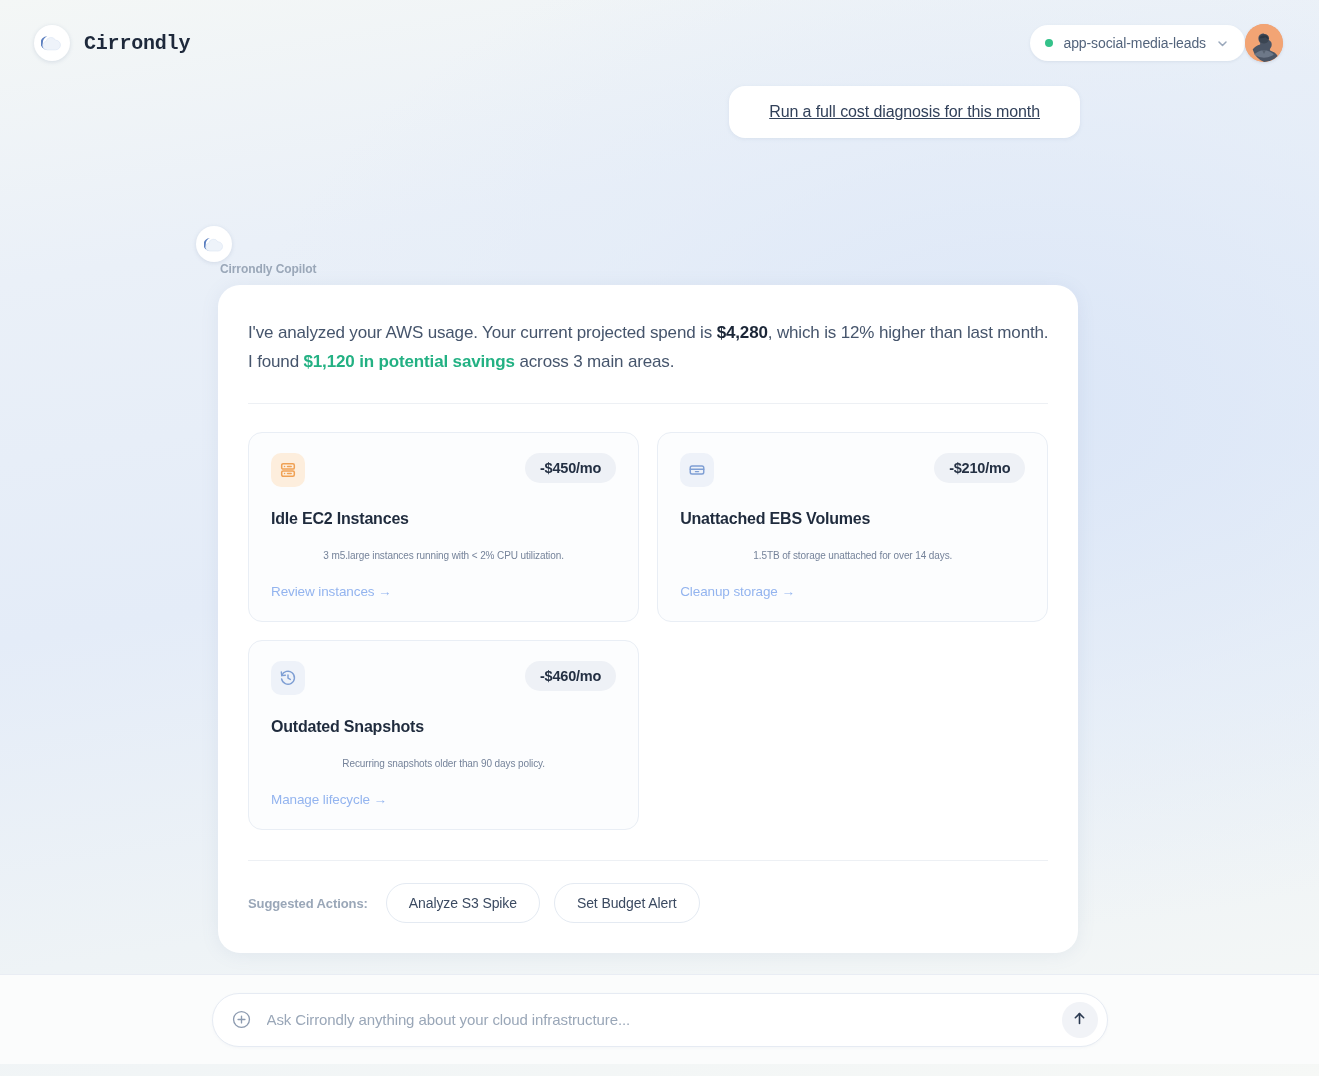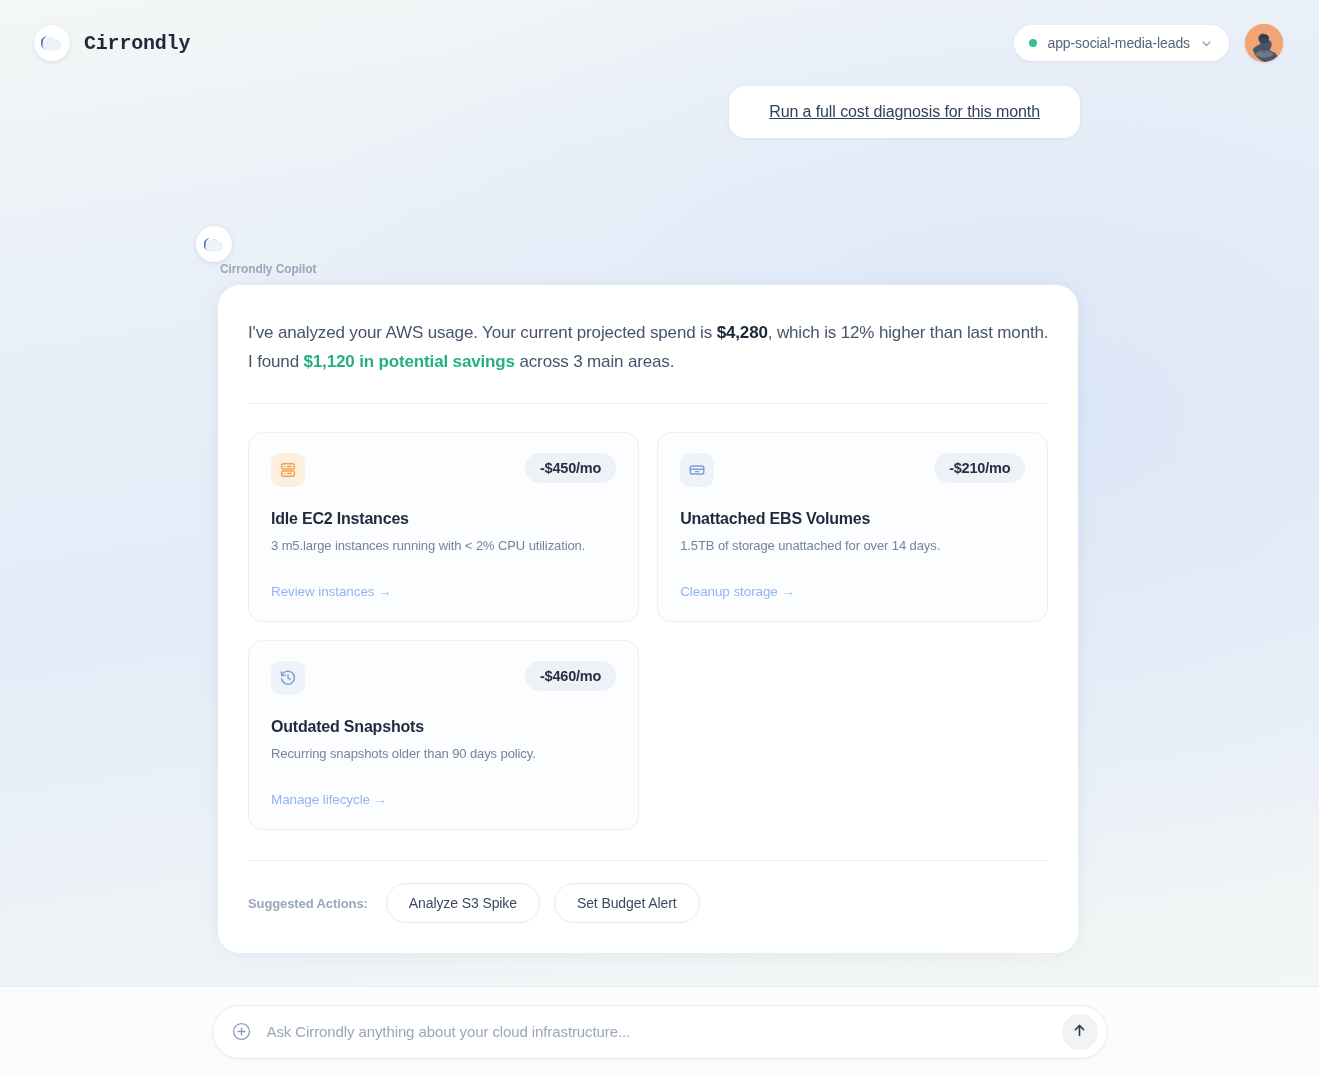--- a/index.html
+++ b/index.html
@@ -50,21 +50,20 @@
     font-weight: bold;
     letter-spacing: -0.2px;
     color: #1e293b;
     font-family: Liberation Mono, monospace;
   }
 
   .header-right {
     margin-left: auto;
     display: flex;
     align-items: center;
-    gap: 16px;
   }
 
   .project-pill {
     display: flex;
     align-items: center;
     gap: 10px;
     background: #ffffff;
     border-radius: 999px;
     padding: 10px 16px 10px 15px;
     box-shadow: 0 1px 3px rgba(100,120,155,0.13);
@@ -219,25 +218,26 @@
 
   .rec-title {
     font-size: 16px;
     font-weight: bold;
     color: #1f2b3d;
     letter-spacing: -0.2px;
     margin-top: 23px;
   }
 
   .rec-desc {
-    font-size: 13px;
+    font-size: 10px;
     line-height: 1.5;
     color: #75839a;
     letter-spacing: -0.1px;
-    margin-top: 8px;
+    margin-top: 20px;
+    text-align: center;
   }
 
   .rec-link {
     font-size: 13.5px;
     color: #93b4ef;
     letter-spacing: -0.1px;
     margin-top: auto;
     padding-top: 18px;
     cursor: pointer;
     width: fit-content;
@@ -271,21 +271,21 @@
     font-size: 14px;
     color: #3b4a61;
     letter-spacing: -0.1px;
     cursor: pointer;
     white-space: nowrap;
   }
 
   
   .composer-bar {
     position: absolute;
-    left: 0; right: 0; bottom: 0;
+    left: 0; right: 0; bottom: 12px;
     height: 90px;
     background: #fbfcfc;
     border-top: 1px solid #e9edf4;
     display: flex;
     align-items: center;
     justify-content: center;
   }
 
   .composer {
     width: 896px;

